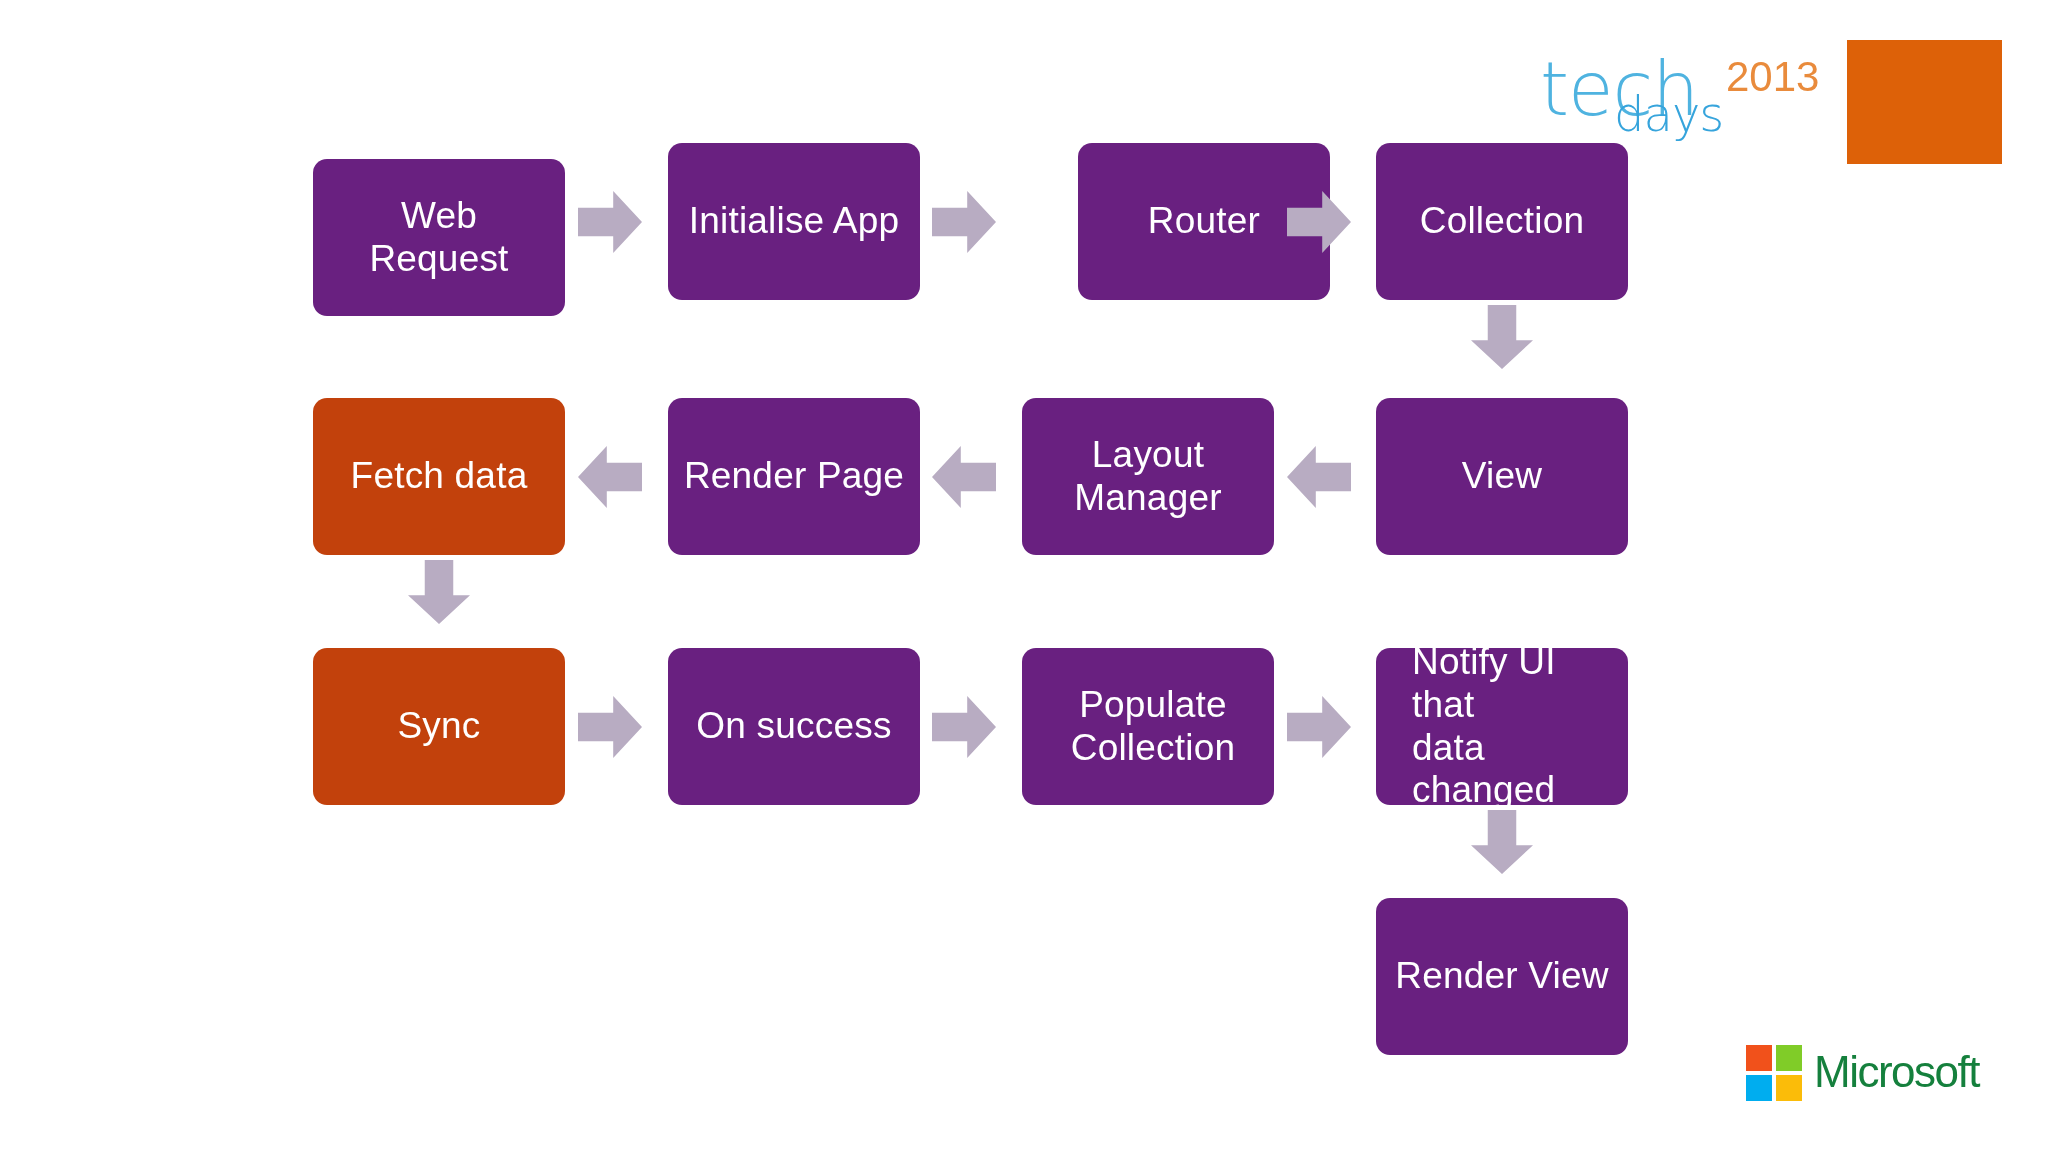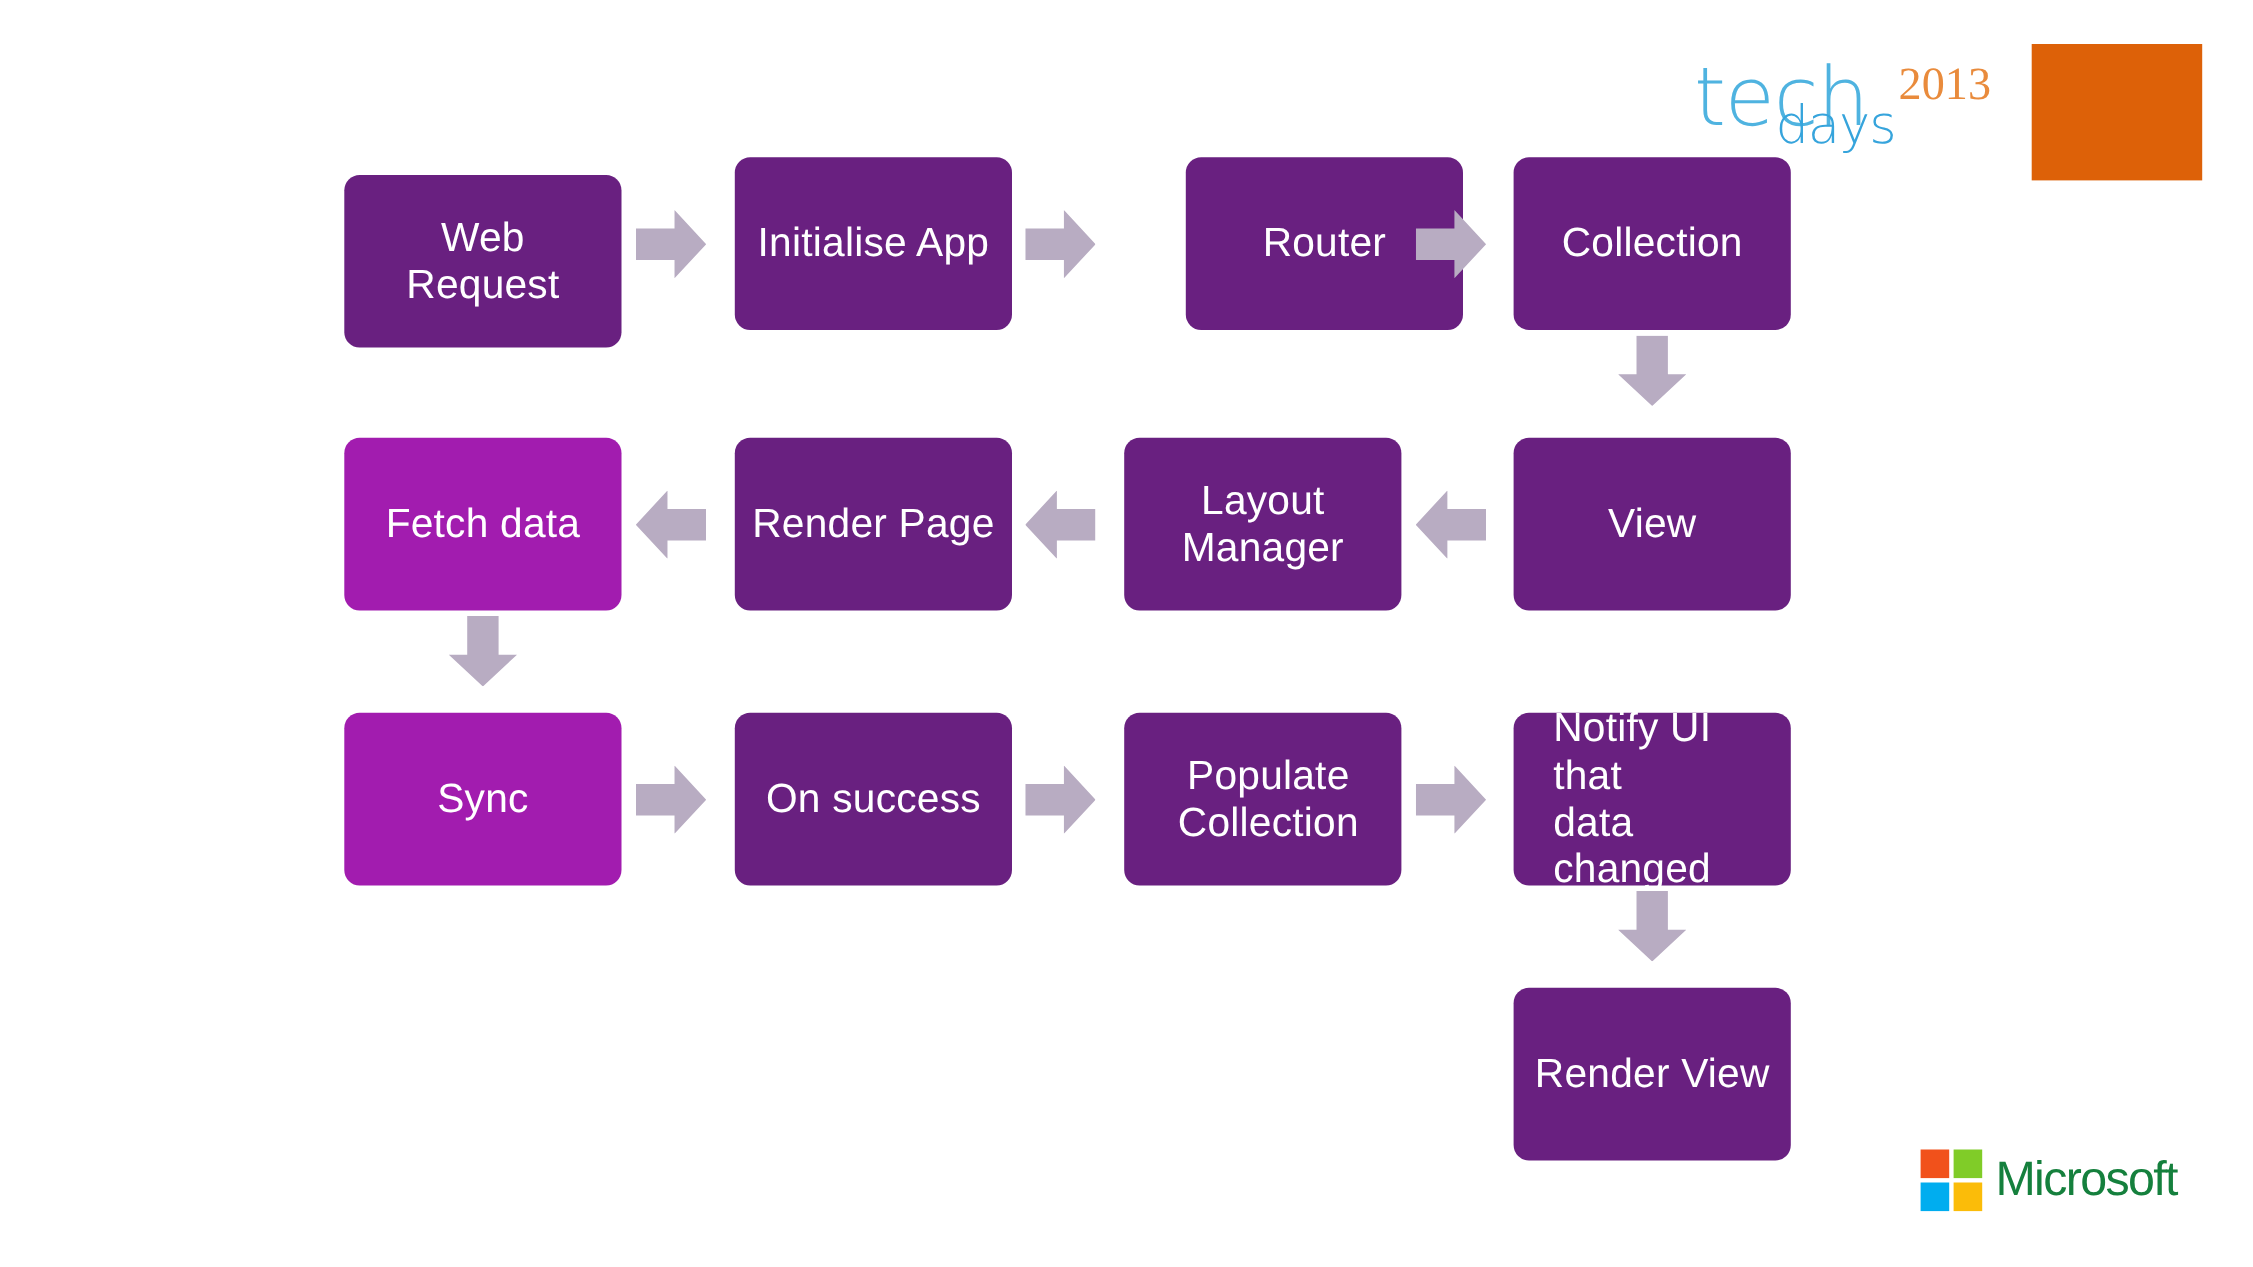--- a/index.html
+++ b/index.html
@@ -36,21 +36,21 @@
     padding: 0 14px;
     color: #ffffff;
     font-size: 37px;
     line-height: 1.16;
     font-weight: 400;
     letter-spacing: 0.2px;
     text-align: center;
     white-space: pre-line;
   }
   .node.purple { background: #692080; }
-  .node.blue   { background: #a21caf; }
+  .node.blue   { background: #c2410c; }
   .node.left   { text-align: left; justify-content: flex-start; padding-left: 36px; }
 
   
   .arrow {
     position: absolute;
     background: #B8ACC2;
   }
   .arrow.right {
     width: 64px;
     height: 62px;
@@ -83,21 +83,21 @@
     font-size: 74px;
     font-weight: 300;
     color: #4FB3E0;
     letter-spacing: -1px;
     line-height: 1;
   }
   .td-year {
     position: absolute;
     left: 186px;
     top: 26px;
-    font-family: Liberation Serif, serif;
+    font-family: Liberation Sans, sans-serif;
     font-size: 42px;
     font-weight: 300;
     color: #E98B3C;
     letter-spacing: 0px;
     line-height: 1;
   }
   .td-days {
     position: absolute;
     left: 74px;
     top: 60px;

